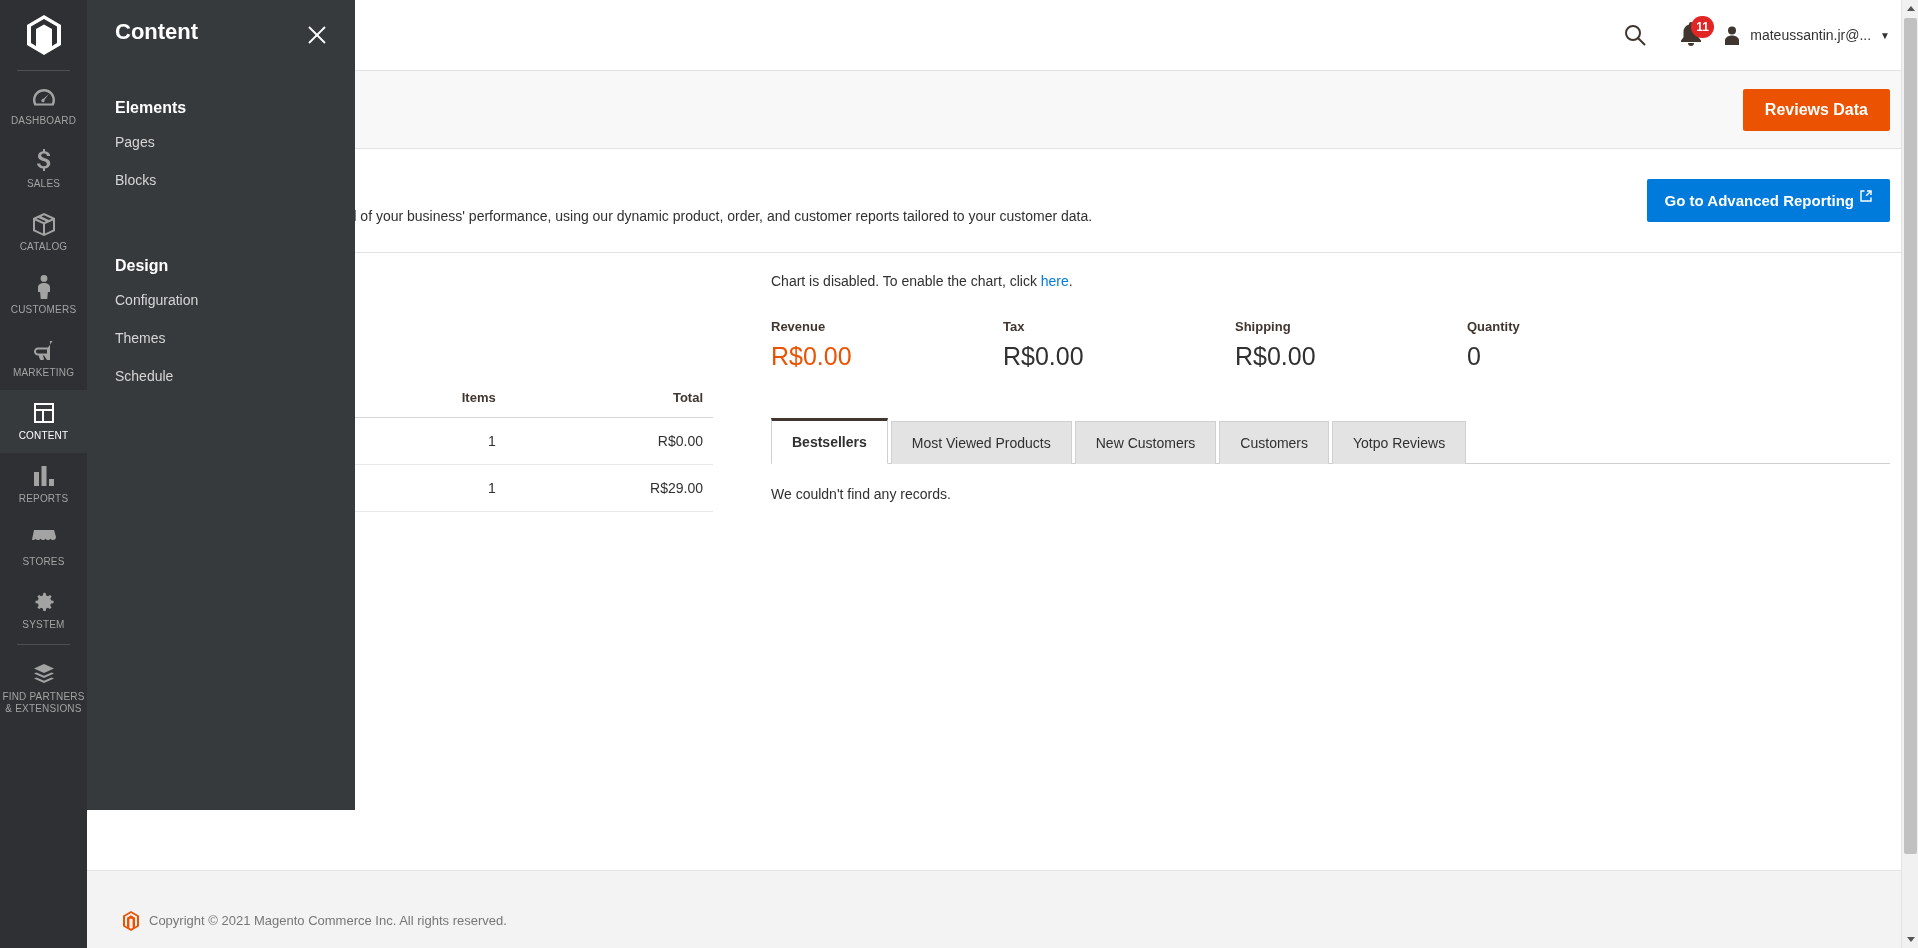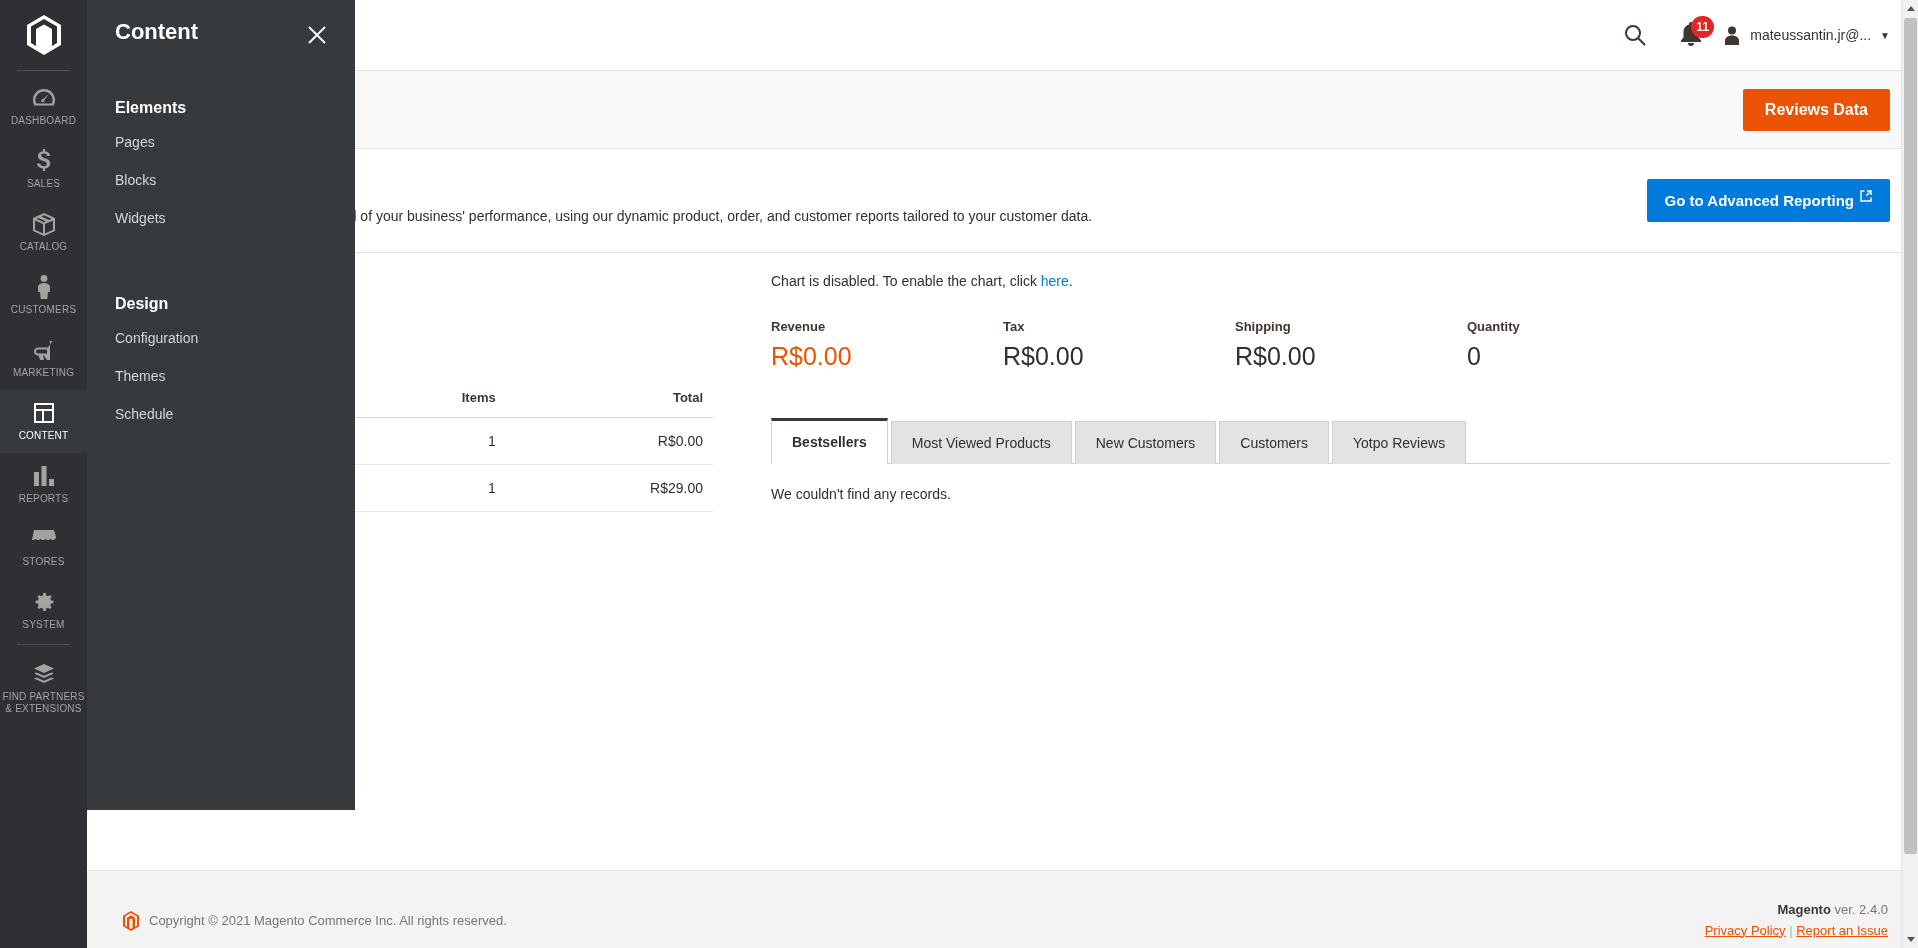--- a/index.html
+++ b/index.html
@@ -473,48 +473,36 @@
         <svg width="20" height="20" viewBox="0 0 20 20">
             <line x1="2" y1="2" x2="18" y2="18" stroke-width="1.8"></line>
             <line x1="18" y1="2" x2="2" y2="18" stroke-width="1.8"></line>
           </svg>
       </div>
     </div>
 
     <div class="fly-group-title">Elements</div>
     <a class="fly-link" href="#">Pages</a>
     <a class="fly-link" href="#">Blocks</a>
-    <a class="fly-link" href="#">Widgets</a>
 
     <div class="fly-group-title second">Design</div>
     <a class="fly-link" href="#">Configuration</a>
     <a class="fly-link" href="#">Themes</a>
     <a class="fly-link" href="#">Schedule</a>
   </aside>
 
   <footer class="footer">
     <div class="footer-left">
       <span>
         <svg width="16" height="20" viewBox="0 0 16 20">
             <path fill="#eb5202" d="M8 0 0 4.7v10.6L8 20l8-4.7V4.7L8 0zm0 2 6 3.5v9L12 15.7V6.7L8 4.3 4 6.7v9L2 14.5v-9L8 2zm0 5.4 1.6.9v8.6L8 17.8l-1.6-.9V8.3L8 7.4z"></path>
           </svg>
       </span>
       <span>Copyright © 2021 Magento Commerce Inc. All rights reserved.</span>
     </div>
-    <div class="footer-right">
-      <div>
-        <b>Magento</b>
-        <span>ver. 2.4.0</span>
-      </div>
-      <div>
-        <a href="#">Privacy Policy</a>
-        <span class="footer-sep">|</span>
-        <a href="#">Report an Issue</a>
-      </div>
-    </div>
   </footer>
 
   <div class="scrollbar">
     <div class="sb-arrow up">
         <i></i>
       </div>
     <div class="sb-thumb"></div>
     <div class="sb-arrow down">
         <i></i>
       </div>

